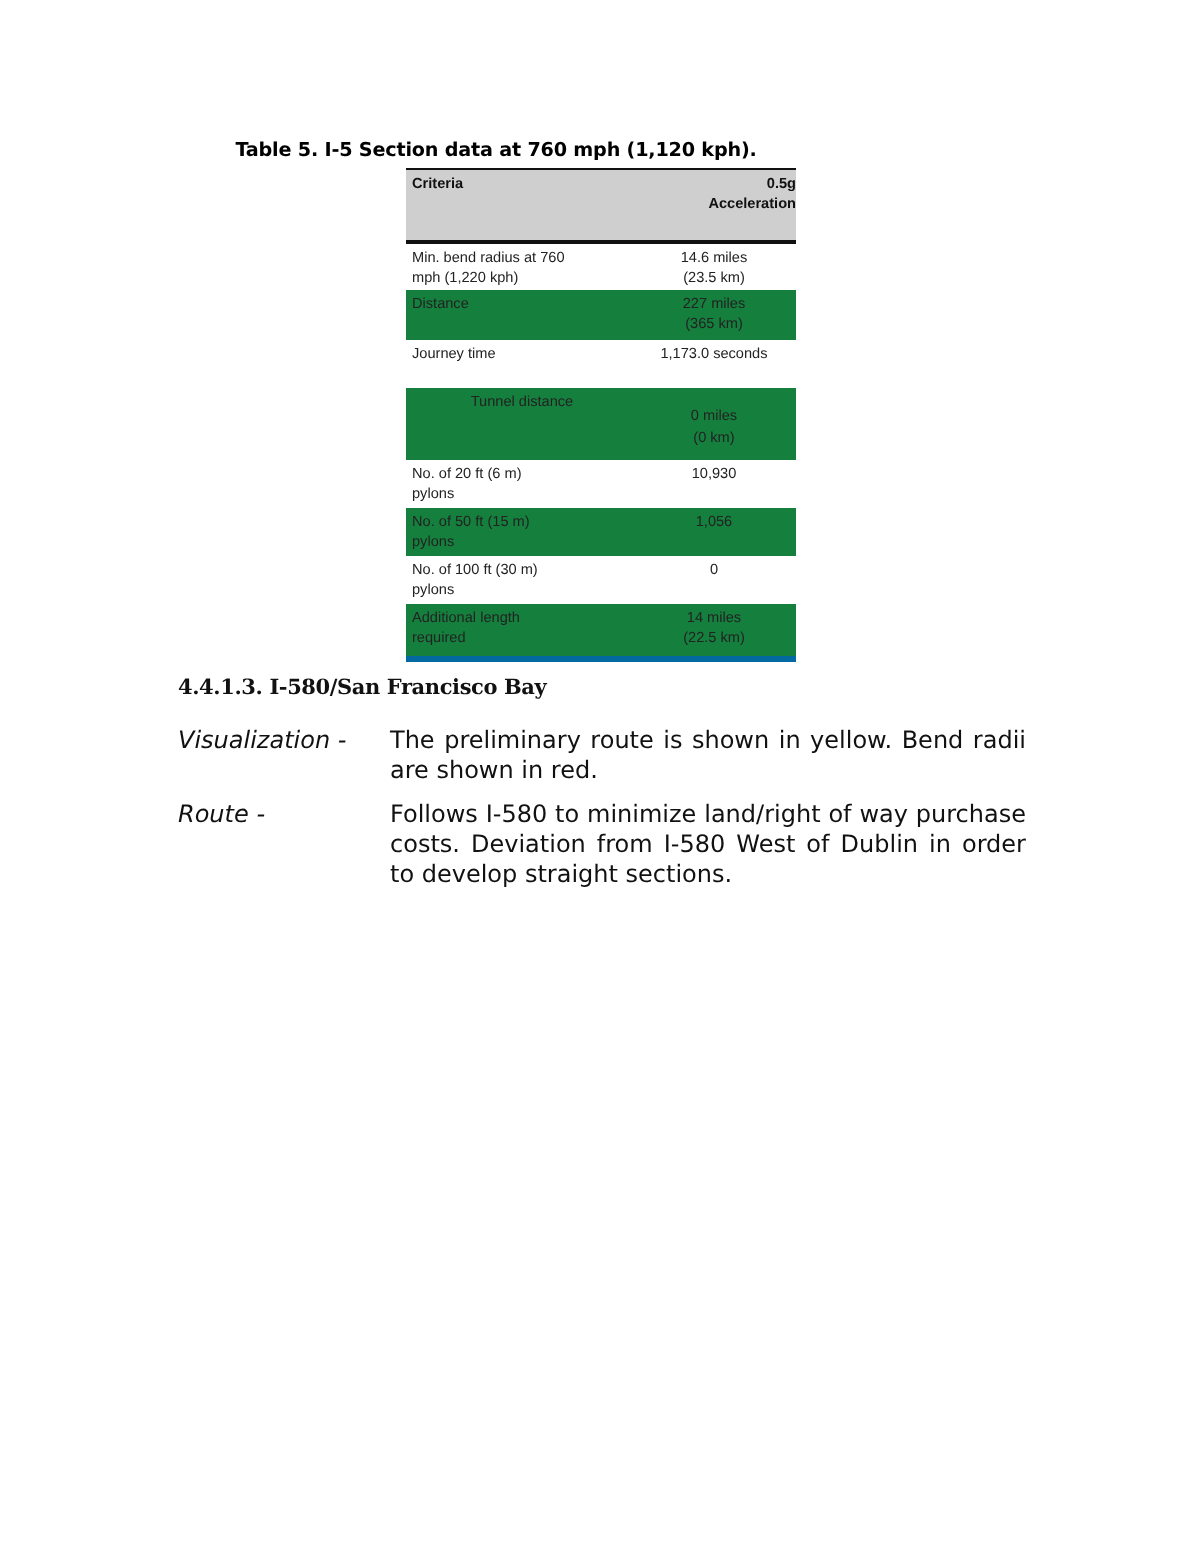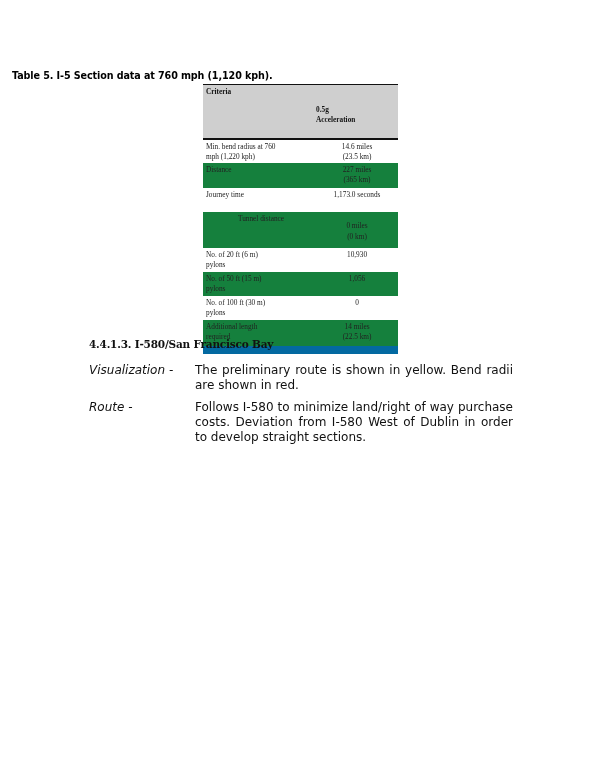--- a/index.html
+++ b/index.html
@@ -10,58 +10,59 @@
     body {
       width: 600px;
       height: 776px;
       position: relative;
       overflow: hidden;
       font-family: "DejaVu Sans", sans-serif;
       color: #111;
     }
     .caption {
       position: absolute;
-      left: 12px;
+      left: 0;
       width: 496px;
       top: 70px;
+      text-align: center;
       font-family: "DejaVu Sans", sans-serif;
       font-weight: bold;
       font-size: 9.6px;
       letter-spacing: -0.1px;
       color: #000;
     }
     .table-wrap {
       position: absolute;
       left: 203px;
       top: 84px;
       width: 195px;
     }
     table.data-table {
       border-collapse: collapse;
       width: 195px;
-      font-family: Liberation Serif, serif;
+      font-family: Liberation Sans, sans-serif;
       font-size: 7.3px;
       color: #222;
       border-top: 1.5px solid #111;
-      border-bottom: 8px solid #0369a1;
+      border-bottom: 3px solid #0369a1;
     }
     table.data-table th {
       background: #cfcfcf;
       font-weight: bold;
       vertical-align: top;
       padding: 2px 0 0 3px;
       height: 33px;
       border-bottom: 2px solid #111;
       text-align: left;
       color: #111;
     }
     table.data-table th.val {
-      text-align: left;
+      text-align: right;
       padding-left: 0;
-      padding-top: 20px;
+      padding-top: 2px;
       line-height: 10px;
     }
     table.data-table td {
       vertical-align: top;
       padding: 2px 0 0 3px;
       line-height: 9.5px;
     }
     table.data-table td.val {
       text-align: center;
       padding-left: 0;

